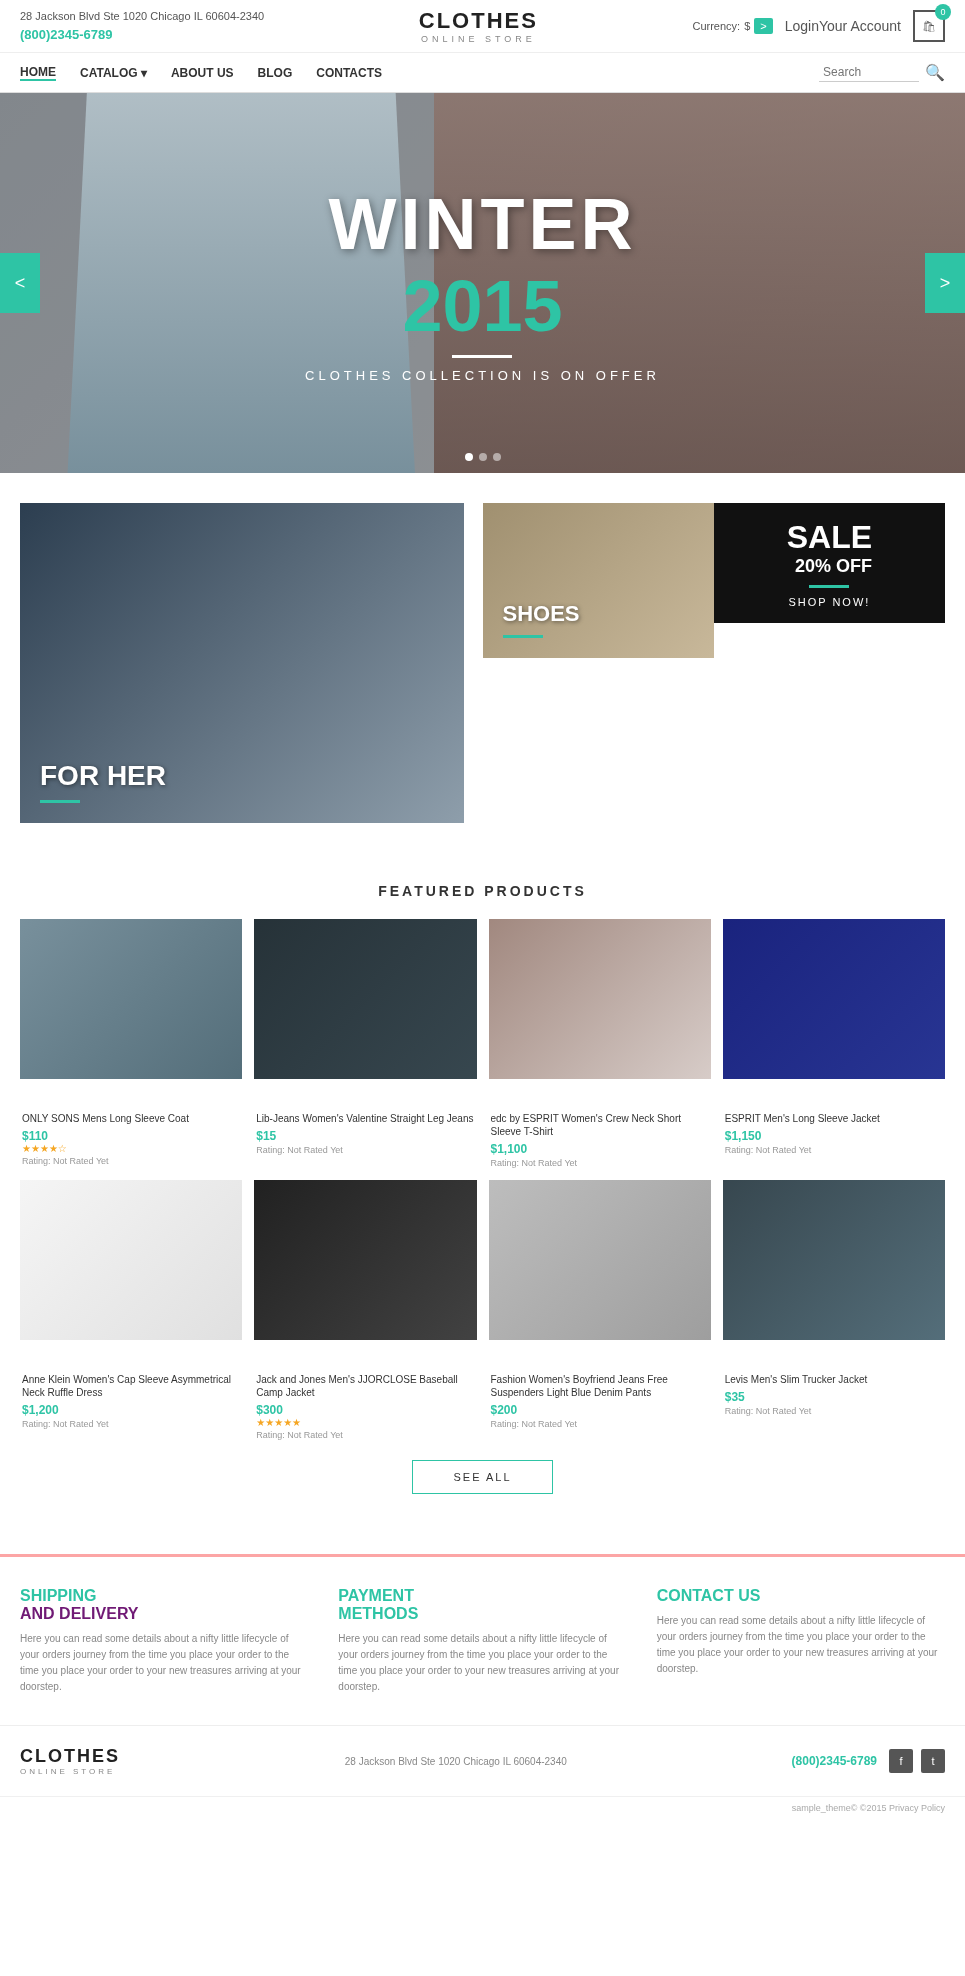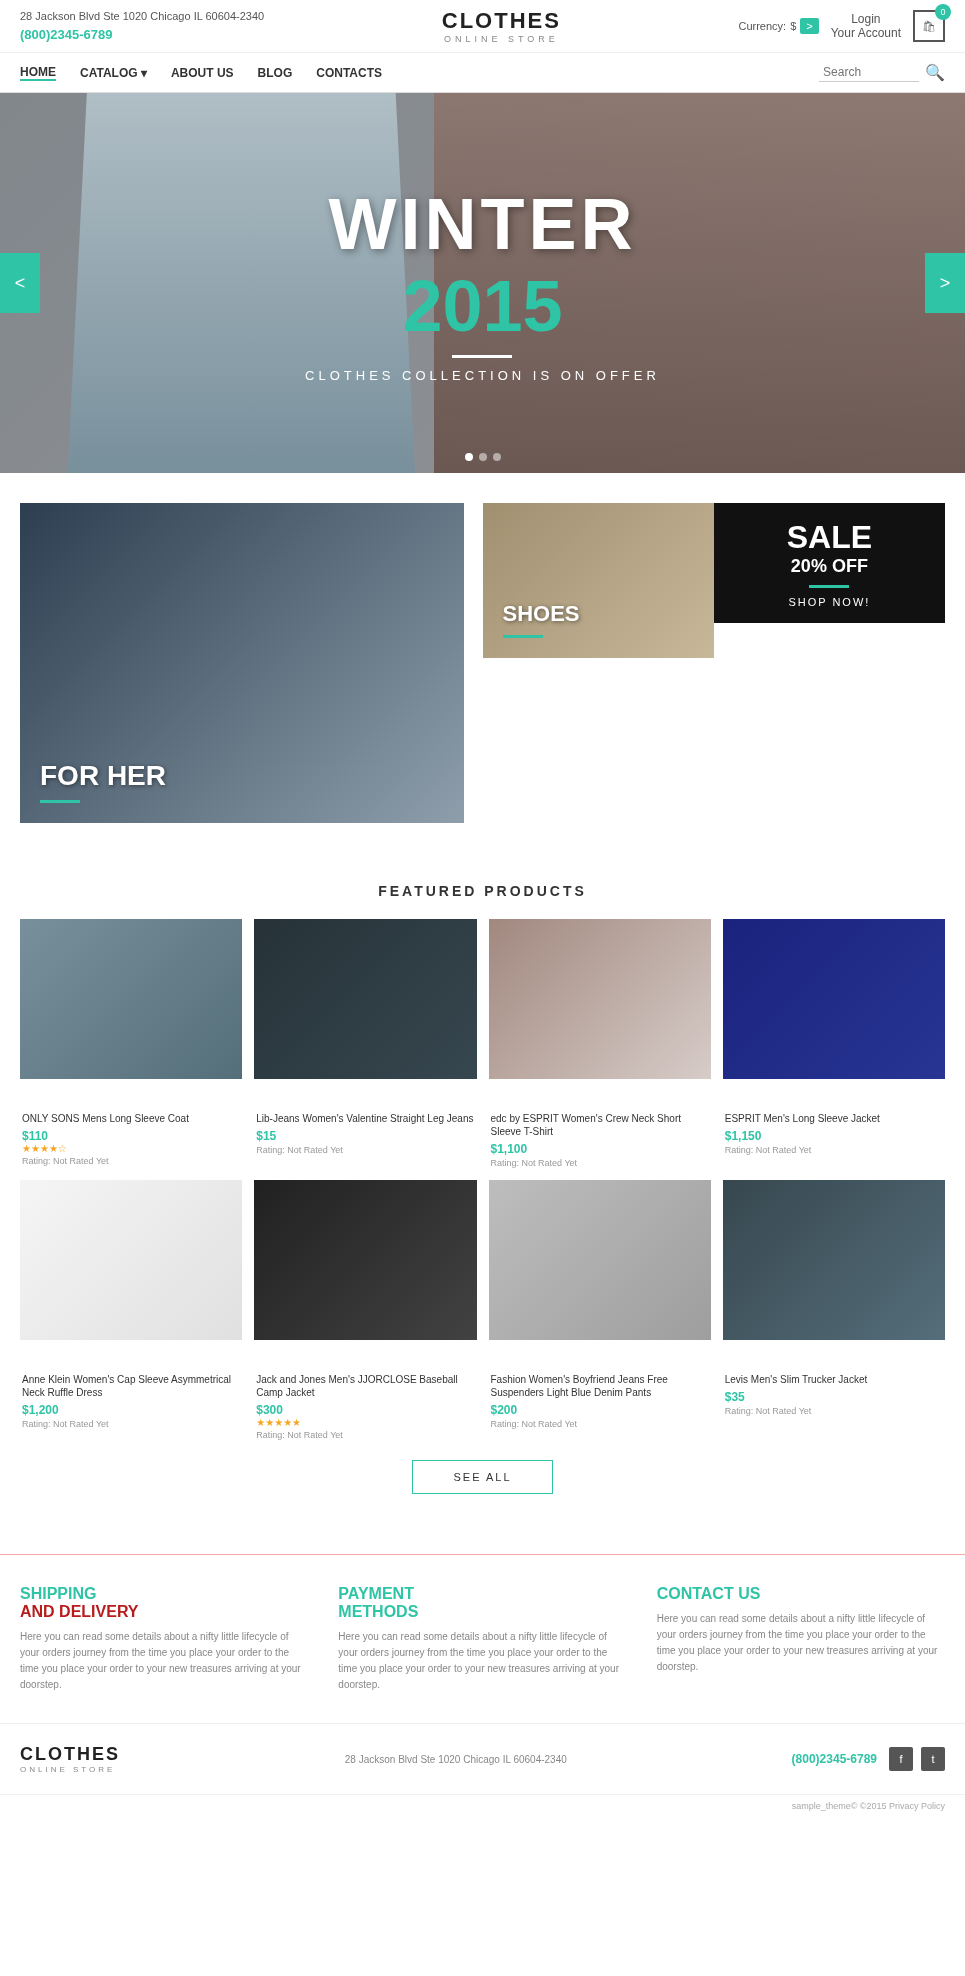--- a/index.html
+++ b/index.html
@@ -23,21 +23,21 @@
     }
     .cart-icon {
       width: 32px; height: 32px; border: 2px solid #555; display: flex;
       align-items: center; justify-content: center; position: relative; cursor: pointer;
     }
     .cart-badge {
       position: absolute; top: -8px; right: -8px; background: #2ec4a5;
       color: #fff; border-radius: 50%; width: 16px; height: 16px;
       font-size: 9px; display: flex; align-items: center; justify-content: center;
     }
-    .login-area { display: flex; flex-direction: column; align-items: center; font-size: 12px; }
+    .login-area { display: flex; flex-direction: row; align-items: center; font-size: 14px; }
 
     
     nav {
       display: flex; align-items: center; padding: 10px 20px;
       border-bottom: 1px solid #ddd; gap: 24px; position: relative;
     }
     .nav-item { font-size: 12px; color: #333; cursor: pointer; text-transform: uppercase; font-weight: 600; text-decoration: none; }
     .nav-item.active { color: #333; border-bottom: 2px solid #2ec4a5; }
     .nav-search { margin-left: auto; display: flex; align-items: center; gap: 6px; }
     .nav-search input { border: none; border-bottom: 1px solid #ccc; outline: none; font-size: 12px; padding: 2px 4px; width: 100px; }
@@ -76,21 +76,21 @@
     .cat-small { height: 155px; }
     .cat-sale { height: 155px; background: #111; display: flex; align-items: center; justify-content: center; }
     .cat-overlay {
       position: absolute; bottom: 0; left: 0; width: 100%;
       padding: 20px; color: #fff;
     }
     .cat-title { font-size: 28px; font-weight: 900; text-transform: uppercase; text-shadow: 1px 1px 4px rgba(0,0,0,0.5); }
     .cat-line { width: 40px; height: 3px; background: #2ec4a5; margin-top: 8px; }
     .sale-content { text-align: center; color: #fff; }
     .sale-title { font-size: 32px; font-weight: 900; }
-    .sale-off { font-size: 18px; font-weight: 700; }
+    .sale-off { font-size: 18px; font-weight: 700; text-align: right; }
     .sale-line { width: 40px; height: 3px; background: #2ec4a5; margin: 8px auto; }
     .sale-btn { font-size: 11px; letter-spacing: 2px; cursor: pointer; }
 
     
     .cat-her-bg { background: linear-gradient(135deg, #2c3e50, #8e9eab); }
     .cat-him-bg { background: linear-gradient(135deg, #3a3a3a, #7a8a8a); }
     .cat-shoes-bg { background: linear-gradient(135deg, #a09070, #c8b89a); }
 
     
     .featured-section { padding: 30px 20px; }
@@ -113,21 +113,21 @@
     .see-all-wrap { text-align: center; margin: 20px 0 30px; }
     .see-all-btn {
       border: 1px solid #2ec4a5; color: #333; background: #fff;
       padding: 10px 40px; font-size: 11px; letter-spacing: 2px; cursor: pointer;
       text-transform: uppercase;
     }
 
     
     .info-section {
       display: flex; padding: 30px 20px; gap: 30px;
-      border-top: 1px solid #fca5a5;
+      border-top: 3px solid #fca5a5;
     }
     .info-col { flex: 1; }
     .info-title { font-size: 16px; font-weight: 700; text-transform: uppercase; margin-bottom: 8px; color: #333; }
     .info-title span { color: #2ec4a5; display: block; }
     .info-text { font-size: 10px; color: #888; line-height: 1.6; }
 
     
     footer {
       background: #fff; border-top: 1px solid #eee;
       padding: 20px; display: flex; align-items: center; justify-content: space-between;
@@ -361,21 +361,21 @@
 
   <div class="see-all-wrap">
     <button class="see-all-btn">SEE ALL</button>
   </div>
 </div>
 
 <div class="info-section">
   <div class="info-col">
     <div class="info-title">
       <span>SHIPPING</span>
-      <span style="color:#b91c1c;">AND DELIVERY</span>
+      <span style="color:#701a75;">AND DELIVERY</span>
     </div>
     <div class="info-text">Here you can read some details about a nifty little lifecycle of your orders journey from the time you place your order to the time you place your order to your new treasures arriving at your doorstep.</div>
   </div>
   <div class="info-col">
     <div class="info-title">
       <span>PAYMENT</span>
       <span style="color:#2ec4a5;">METHODS</span>
     </div>
     <div class="info-text">Here you can read some details about a nifty little lifecycle of your orders journey from the time you place your order to the time you place your order to your new treasures arriving at your doorstep.</div>
   </div>

